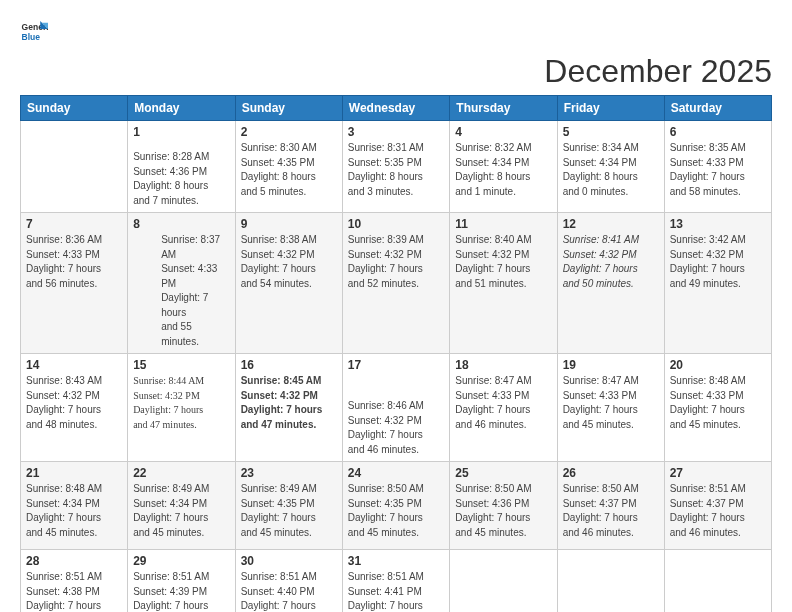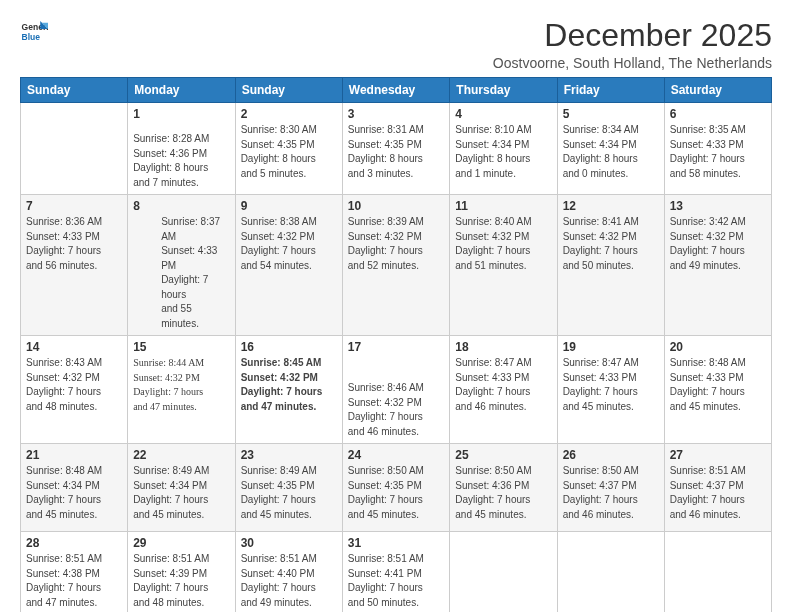--- a/index.html
+++ b/index.html
@@ -24,20 +24,21 @@
       display: flex;
       align-items: center;
       gap: 2px;
     }
     .logo-icon {
       width: 28px;
       height: 28px;
     }
     .title-block {
       text-align: right;
+      margin-top: 36px;
     }
     .main-title {
       font-size: 32px;
       font-weight: normal;
       color: #333;
       line-height: 1.1;
     }
     .subtitle {
       font-size: 14px;
       color: #555;
@@ -99,21 +100,20 @@
     <div class="logo">
       <svg class="logo-icon" viewBox="0 0 36 36">
         <text x="2" y="16" font-size="11" font-weight="bold" fill="#333" font-family="Arial">General</text>
         <text x="2" y="28" font-size="11" font-weight="bold" fill="#1a6fb5" font-family="Arial">Blue</text>
         <polygon points="26,4 36,14 26,14" fill="#1a6fb5"></polygon>
         <polygon points="28,6 36,6 36,14" fill="#5aabdf"></polygon>
       </svg>
     </div>
     <div class="title-block">
       <div class="main-title">December 2025</div>
-      <div class="subtitle">Oostvoorne, South Holland, The Netherlands</div>
     </div>
   </div>
 
   <table class="calendar">
     <thead>
       <tr>
         <th>Sunday</th>
         <th>Monday</th>
         <th>Sunday</th>
         <th>Wednesday</th>
@@ -135,27 +135,27 @@
           <td>
             <span class="day-number">2</span>
             <div class="day-info" style="white-space: pre-line;">Sunrise: 8:30 AM
 Sunset: 4:35 PM
 Daylight: 8 hours
 and 5 minutes.</div>
           </td>
           <td>
             <span class="day-number">3</span>
             <div class="day-info" style="white-space: pre-line;">Sunrise: 8:31 AM
-Sunset: 4:35 PM
+Sunset: 5:35 PM
 Daylight: 8 hours
 and 3 minutes.</div>
           </td>
           <td>
             <span class="day-number">4</span>
-            <div class="day-info" style="white-space: pre-line;">Sunrise: 8:10 AM
+            <div class="day-info" style="white-space: pre-line;">Sunrise: 8:32 AM
 Sunset: 4:34 PM
 Daylight: 8 hours
 and 1 minute.</div>
           </td>
           <td>
             <span class="day-number">5</span>
             <div class="day-info" style="white-space: pre-line;">Sunrise: 8:34 AM
 Sunset: 4:34 PM
 Daylight: 8 hours
 and 0 minutes.</div>
@@ -199,21 +199,21 @@
           </td>
           <td>
             <span class="day-number">11</span>
             <div class="day-info" style="white-space: pre-line;">Sunrise: 8:40 AM
 Sunset: 4:32 PM
 Daylight: 7 hours
 and 51 minutes.</div>
           </td>
           <td>
             <span class="day-number">12</span>
-            <div class="day-info" style="white-space: pre-line;">Sunrise: 8:41 AM
+            <div class="day-info" style="white-space: pre-line; font-style: italic;">Sunrise: 8:41 AM
 Sunset: 4:32 PM
 Daylight: 7 hours
 and 50 minutes.</div>
           </td>
           <td>
             <span class="day-number">13</span>
             <div class="day-info" style="white-space: pre-line;">Sunrise: 3:42 AM
 Sunset: 4:32 PM
 Daylight: 7 hours
 and 49 minutes.</div>

